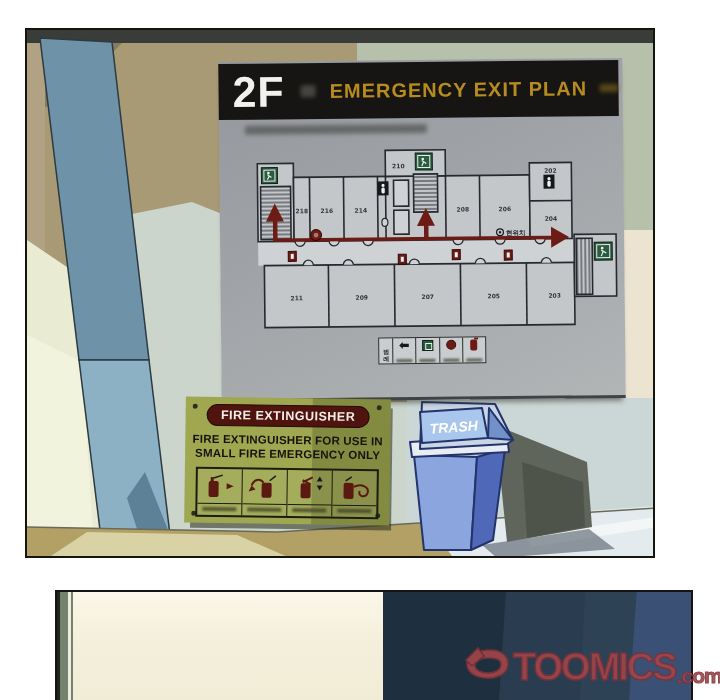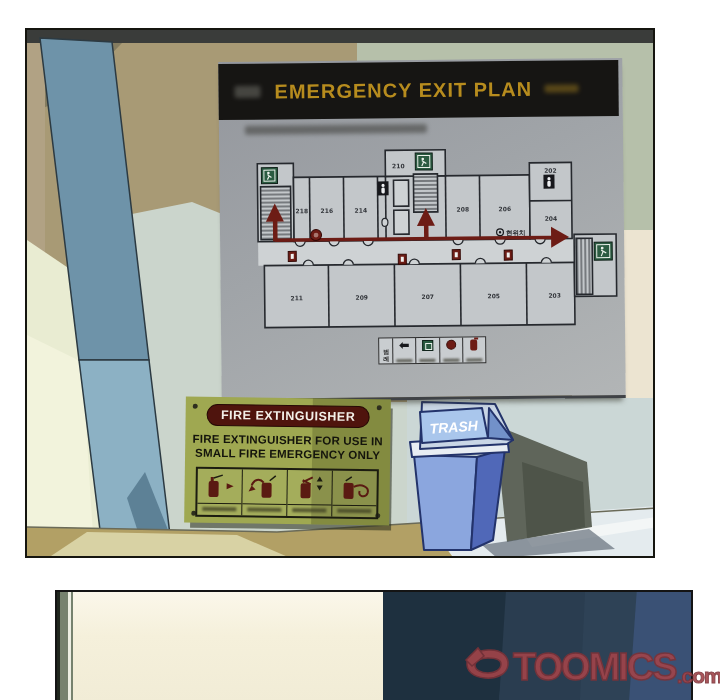--- a/index.html
+++ b/index.html
@@ -122,20 +122,21 @@
         <polygon points="383,412 480,406 482,422 385,427" fill="#e8edf3"></polygon>
         <polygon points="395,372 468,374 486,410 480,414 393,419" fill="#c9d6e6"></polygon>
         <polygon points="393,382 455,378 461,408 395,413" fill="#a9c6ec"></polygon>
         <polygon points="462,378 486,410 461,408" fill="#7291c9"></polygon>
       </g>
       <text x="427" y="402" transform="rotate(-4 427 402)" text-anchor="middle" font-size="14" font-style="italic" font-weight="bold" fill="#ffffff">TRASH</text>
     </svg>
 
     <div class="board">
       <div class="board-header">
+        <div class="floor-big">2F</div>
         <div class="ghost-streak"></div>
         <div class="board-title">EMERGENCY EXIT PLAN</div>
         <div class="gold-streak"></div>
       </div>
       <div class="sub-blur"></div>
 
       <svg class="plan" viewBox="0 0 372 182">
         <defs>
           <pattern id="hH" width="4" height="4" patternUnits="userSpaceOnUse">
             <rect width="4" height="4" fill="#c3c7ca"></rect>

